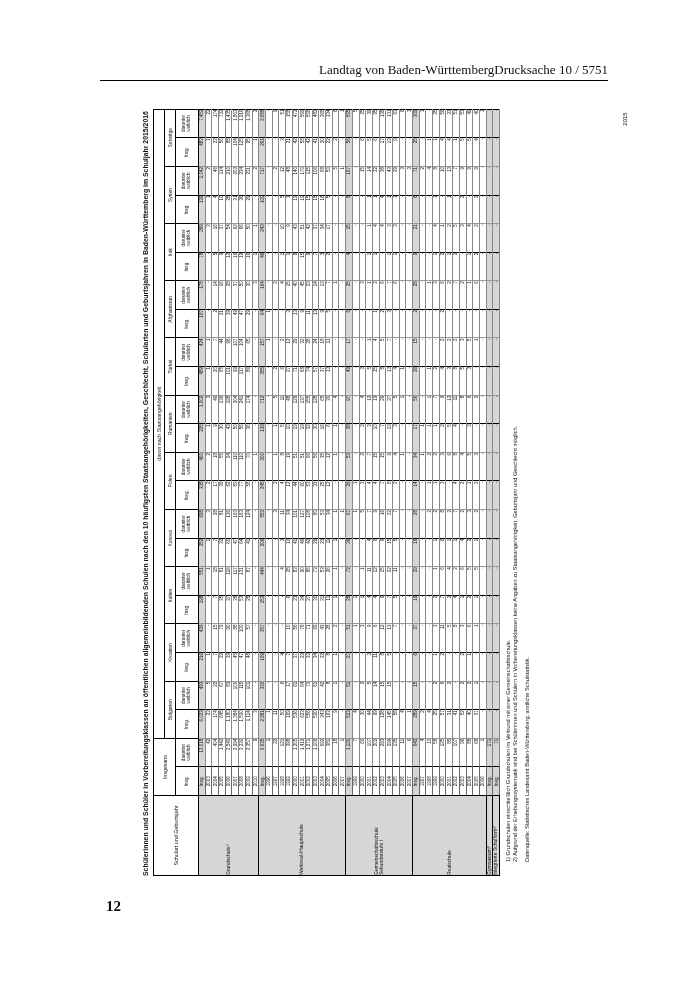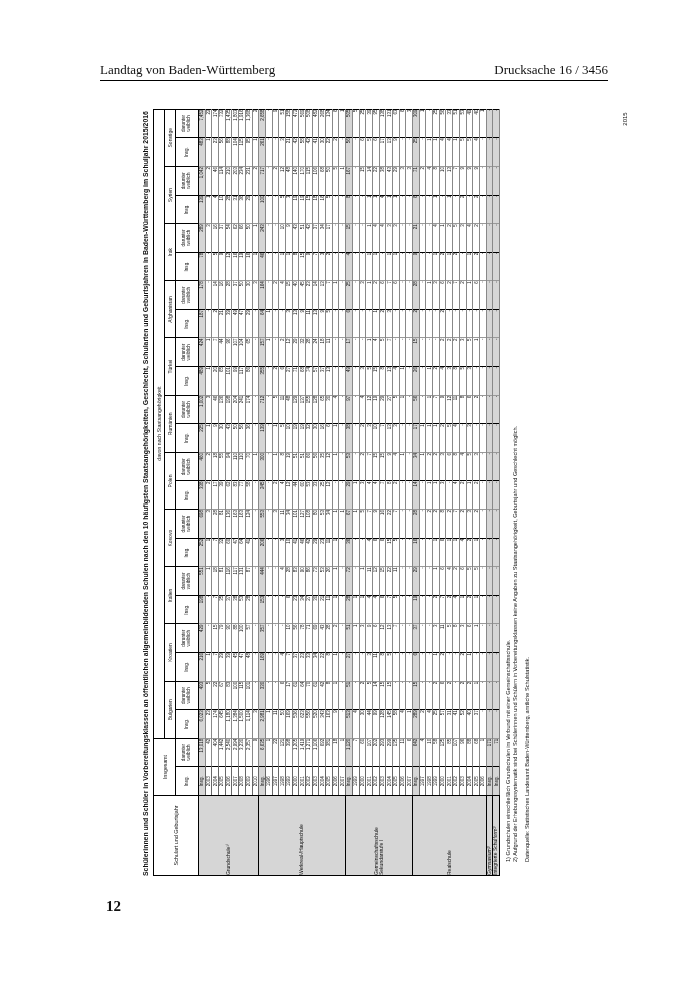--- a/index.html
+++ b/index.html
@@ -1,21 +1,21 @@
 <!DOCTYPE html>
 <html><head>
 <meta charset="utf-8">
 <style>
   html,body{margin:0;padding:0;}
   body{width:700px;height:990px;background:#ffffff;position:relative;
        font-family:"Liberation Serif",serif;color:#111;overflow:hidden;}
 
   
   .pg-header{position:absolute;left:100px;top:62px;width:508px;
-             font-size:13px;display:flex;justify-content:space-between;}
+             font-size:13px;display:flex;justify-content:flex-end;}
   .pg-rule{position:absolute;left:100px;top:80px;width:508px;border-top:1.6px solid #000;}
   .pg-number{position:absolute;left:106px;top:898px;font-size:15px;font-weight:bold;}
   .year-mark{position:absolute;left:618px;top:116px;font-size:6px;
              font-family:"Liberation Sans",sans-serif;
              transform:rotate(-90deg);transform-origin:center;}
 
   
   .rot-wrap{position:absolute;left:142px;top:104px;width:500px;height:772px;}
   .rot-inner{width:772px;height:500px;transform:rotate(-90deg) translate(-100%,0);
              transform-origin:0 0;font-family:"Liberation Sans",sans-serif;}
@@ -50,21 +50,21 @@
 
   .footnotes{margin-top:5px;margin-left:14px;font-size:5.6px;line-height:1.35;}
   .footnotes div{white-space:nowrap;}
   .src{margin-top:4px;}
 </style>
 </head>
 <body>
 
 <div class="pg-header">
   <span>Landtag von Baden-Württemberg</span>
-  <span>Drucksache 16 / 3456</span>
+  <span>Drucksache 10 / 5751</span>
 </div>
 <div class="pg-rule"></div>
 <div class="pg-number">12</div>
 <div class="year-mark">2015</div>
 
 <div class="rot-wrap">
   <div class="rot-inner">
     <div class="tbl-title">Schülerinnen und Schüler in Vorbereitungsklassen an öffentlichen allgemeinbildenden Schulen nach den 10 häufigsten Staatsangehörigkeiten, Geschlecht, Schularten und Geburtsjahren in Baden-Württemberg im Schuljahr 2015/2016</div>
 
     <table class="data">

